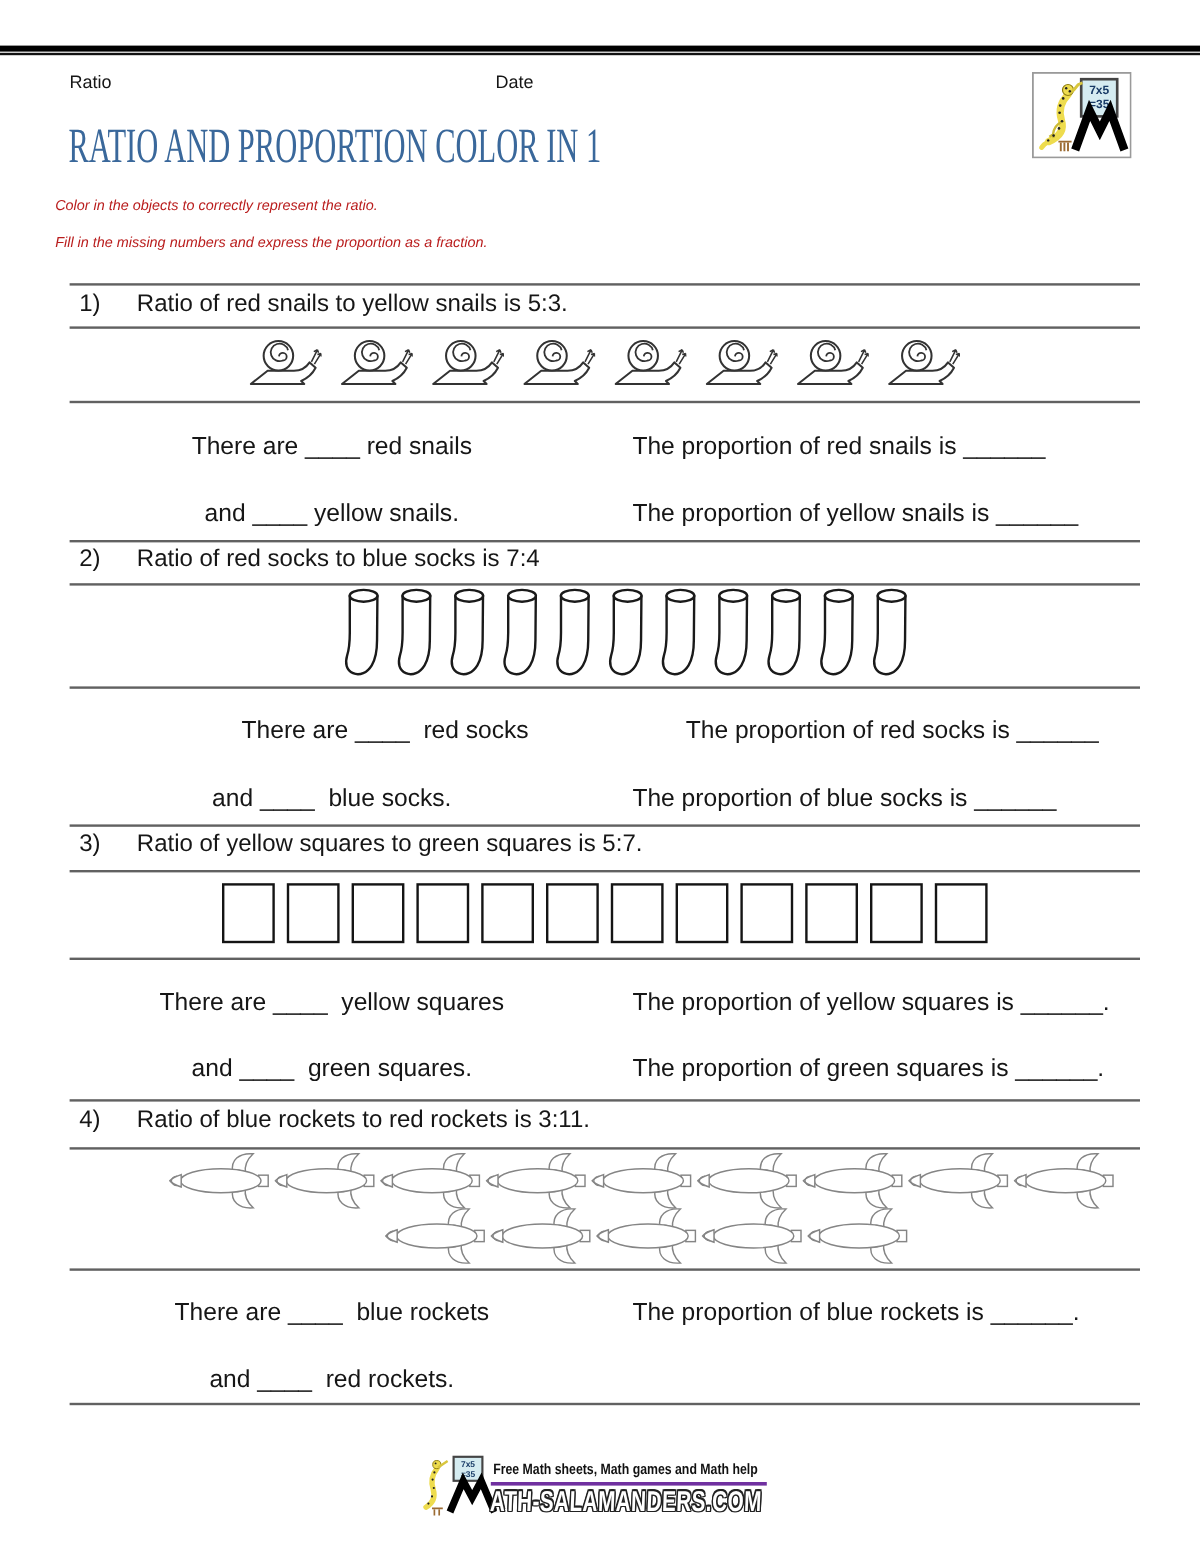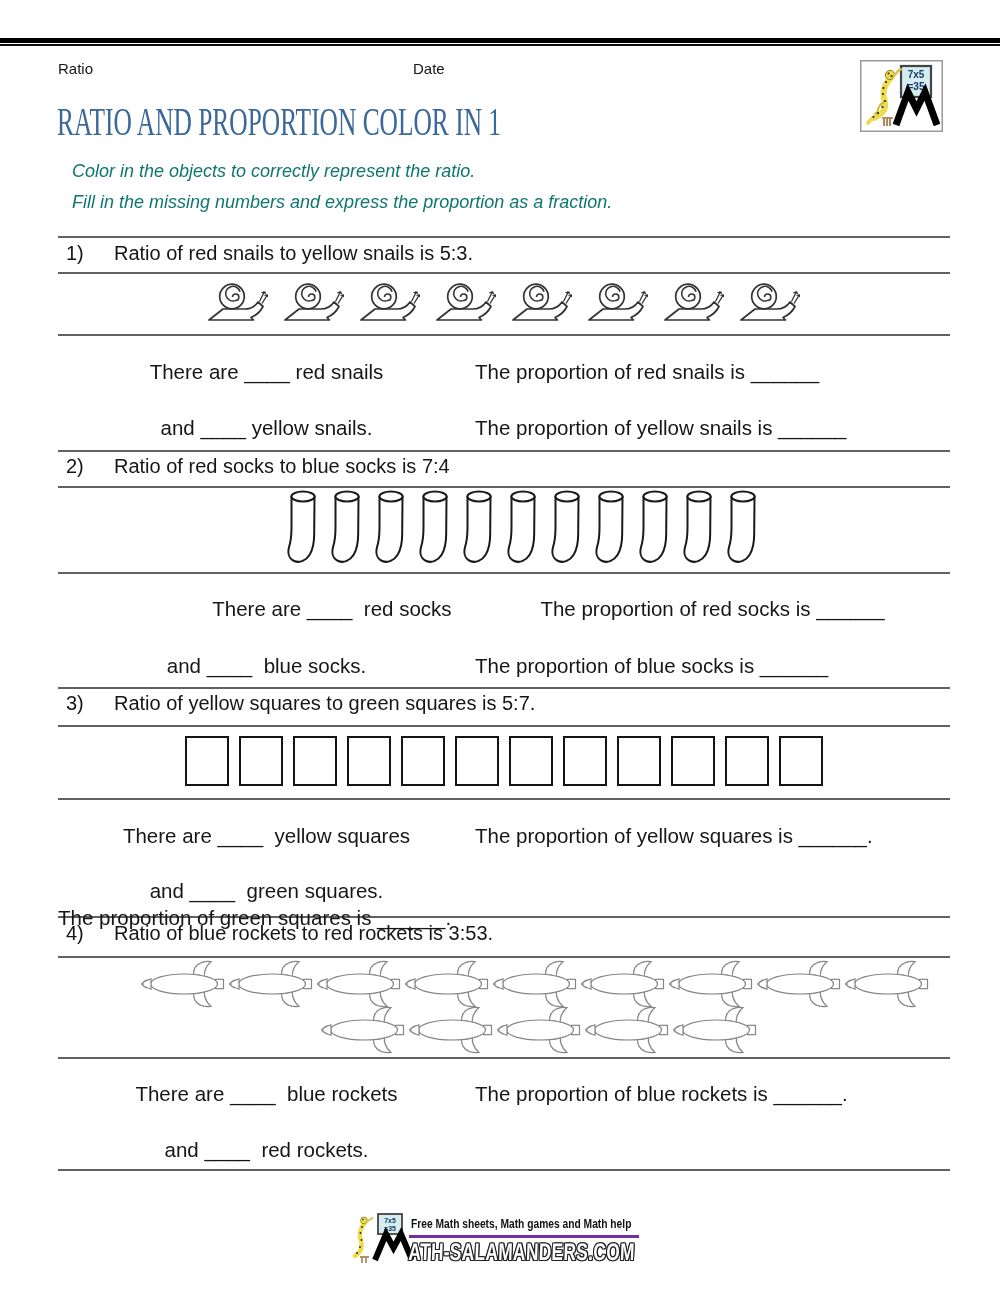--- a/index.html
+++ b/index.html
@@ -8,43 +8,43 @@
     font-family:"Liberation Sans",sans-serif;color:#161616;overflow:hidden;
   }
   
   .top-rule{position:absolute;top:38px;left:0;width:1000px;height:8px;
     border-top:5px solid #000;border-bottom:2px solid #111;box-sizing:border-box;}
   .name-label{position:absolute;left:58px;top:60px;font-size:15px;}
   .date-label{position:absolute;left:413px;top:60px;font-size:15px;}
   .corner-logo{position:absolute;left:860px;top:60px;}
   .page-title{position:absolute;left:57px;top:101px;font-family:"Liberation Serif",serif;
     font-size:41px;line-height:41px;color:#3a689b;transform:scaleX(0.62);transform-origin:0 0;white-space:nowrap;}
-  .instr{position:absolute;left:72px;font-size:18px;font-style:italic;line-height:24px;white-space:nowrap;color:#0f766e;}
+  .instr{position:absolute;left:46px;font-size:12px;font-style:italic;line-height:24px;white-space:nowrap;color:#b91c1c;}
   .instr1{top:159px;} .instr2{top:190px;}
   .rule{position:absolute;left:58px;width:892px;height:2px;background:#616161;}
   
   .hdr{position:absolute;left:58px;width:892px;height:26px;font-size:20px;line-height:26px;white-space:nowrap;}
   .hdr .num{position:absolute;left:8px;}
   .hdr .prompt{position:absolute;left:56px;}
   
   .objrow{position:absolute;left:58px;width:892px;display:flex;justify-content:center;align-items:flex-start;}
   .row-snails{top:280px;gap:16px;}
   .row-socks{top:489px;gap:10px;transform:translateX(19px);}
   .row-squares{top:736px;gap:10px;}
   .row-rockets-1{top:959px;gap:0;transform:translateX(32px);}
   .row-rockets-2{top:1005px;gap:0;transform:translateX(36px);}
   .square{width:44px;height:50px;border:2.6px solid #141414;background:#fff;box-sizing:border-box;flex:0 0 auto;}
   svg{display:block;flex:0 0 auto;}
   
-  .fillrow{position:absolute;left:58px;width:892px;display:flex;font-size:20.5px;line-height:27px;}
+  .fillrow{position:absolute;left:68px;width:892px;display:flex;font-size:20.5px;line-height:27px;gap:42px;}
   .fl{width:417px;text-align:center;white-space:pre;}
   .fr{text-align:left;white-space:pre;}
   .p1r1{top:358px;} .p1r2{top:414px;}
   .p2r1{top:595px;justify-content:center;} .p2r2{top:652px;}
-  .p3r1{top:822px;} .p3r2{top:877px;flex-direction:column;}
+  .p3r1{top:822px;} .p3r2{top:877px;}
   .p4r1{top:1080px;} .p4r2{top:1136px;align-items:flex-end;}
   
   .footer-logo{position:absolute;left:352px;top:1210px;}
   .tagline{position:absolute;left:411px;top:1217px;font-size:12.5px;font-weight:bold;
     transform:scaleX(0.82);transform-origin:0 0;white-space:nowrap;color:#111;}
   .footer-underline{position:absolute;left:409px;top:1235px;width:230px;height:3px;background:#7030a0;}
   .site-text{position:absolute;left:409px;top:1238px;font-size:24px;font-weight:bold;letter-spacing:0.5px;
     color:#fff;white-space:nowrap;transform:scaleX(0.72) skewX(-3deg);transform-origin:0 0;
     text-shadow:-1.4px -1.4px 0 #222,1.4px -1.4px 0 #222,-1.4px 1.4px 0 #222,1.4px 1.4px 0 #222,
       -1.4px 0 0 #222,1.4px 0 0 #222,0 -1.4px 0 #222,0 1.4px 0 #222;}
@@ -281,21 +281,21 @@
   <div class="fl">There are ____  yellow squares</div>
   <div class="fr">The proportion of yellow squares is ______.</div>
 </div>
 <div class="fillrow p3r2">
   <div class="fl">and ____  green squares.</div>
   <div class="fr">The proportion of green squares is ______.</div>
 </div>
 
 <div class="hdr" style="top:920px">
   <span class="num">4)</span>
-  <span class="prompt">Ratio of blue rockets to red rockets is 3:53.</span>
+  <span class="prompt">Ratio of blue rockets to red rockets is 3:11.</span>
 </div>
 <div class="objrow row-rockets-1">
   <svg width="88" height="50" viewBox="0 0 88 50">
     <path d="M54,17.5 C52,8 59,1.5 71,2.5 C65.5,7.5 63.5,12.5 64.5,19 C60.5,15.5 56.5,15.5 54,17.5 Z" fill="#fff" stroke="#858585" stroke-width="1.2"></path>
     <path d="M54,32.5 C52,42 59,48.5 71,47.5 C65.5,42.5 63.5,37.5 64.5,31 C60.5,34.5 56.5,34.5 54,32.5 Z" fill="#fff" stroke="#858585" stroke-width="1.2"></path>
     <rect x="75.5" y="20.3" width="8" height="9.4" fill="#fff" stroke="#858585" stroke-width="1.2"></rect>
     <ellipse cx="44" cy="25" rx="33.5" ry="10" fill="#fff" stroke="#858585" stroke-width="1.2"></ellipse>
     <path d="M11,19.8 C5,21.8 2.6,23.6 1.5,25 C2.6,26.4 5,28.2 11,30.2 Z" fill="#fff" stroke="#858585" stroke-width="1.2"></path>
     <path d="M7.5,21 a4.6,4 0 0 0 0,8" fill="none" stroke="#858585" stroke-width="1"></path>
   </svg>

